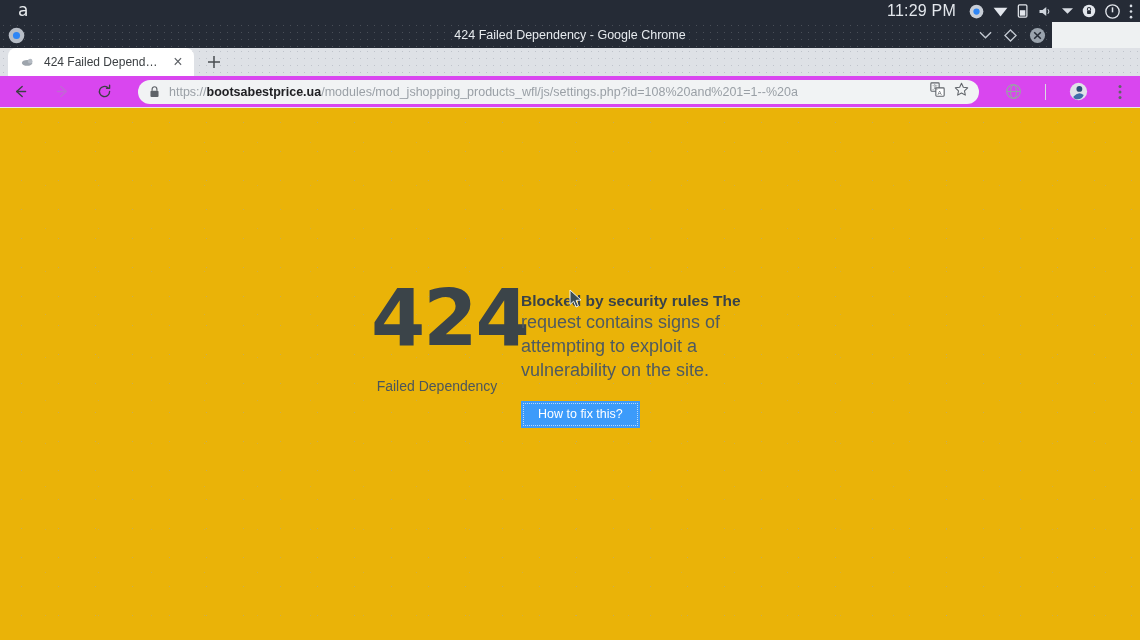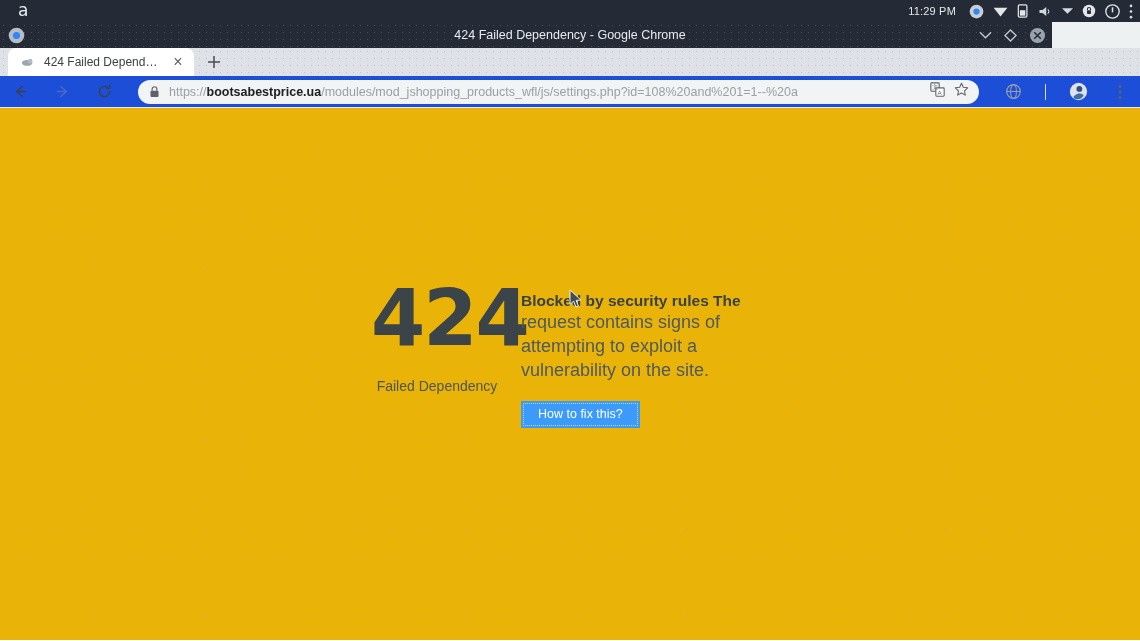--- a/index.html
+++ b/index.html
@@ -15,21 +15,21 @@
     background:#252b36; display:flex; align-items:center;
     color:#d9dde3;
   }
   .os-logo{
     width:46px; height:22px; display:flex; align-items:center; justify-content:center;
     font-size:17px; color:#e8ebee; font-family:"DejaVu Sans", sans-serif;
     letter-spacing:-.5px; padding-bottom:2px;
   }
   .os-spacer{ flex:1; }
   .os-tray{ display:flex; align-items:center; gap:9px; padding-right:7px; }
-  .os-clock{ font-size:11px; color:#e3e7ec; margin-right:4px; letter-spacing:.2px; }
+  .os-clock{ font-size:16px; color:#e3e7ec; margin-right:4px; letter-spacing:.2px; }
   .tray-ico{ display:flex; align-items:center; justify-content:center; }
 
   
   .os-winbar{
     position:absolute; left:0; top:22px; width:1052px; height:26px;
     background:#252b36;
     background-image:radial-gradient(rgba(255,255,255,.17) .6px, transparent .7px);
     background-size:7px 7px;
     display:flex; align-items:center;
   }
@@ -66,21 +66,21 @@
     flex:1; font-size:12px; color:#3c4043; white-space:nowrap; overflow:hidden;
     text-overflow:ellipsis;
   }
   .tab-close{ width:16px; height:16px; display:flex; align-items:center; justify-content:center; cursor:pointer; color:#5f6368;}
   .newtab{
     width:28px; height:28px; margin-left:6px; margin-bottom:0;
     display:flex; align-items:center; justify-content:center; cursor:pointer; color:#4a4d51;
   }
 
   .toolbar{
-    height:32px; background:#1d4ed8; display:flex; align-items:center;
+    height:32px; background:#d946ef; display:flex; align-items:center;
     gap:14px; padding:0 6px; border-bottom:1px solid #e7e8ea;
   }
   .tb-btn{
     width:28px; height:28px; border-radius:50%; display:flex;
     align-items:center; justify-content:center; cursor:pointer; flex:0 0 28px;
   }
   .tb-btn.disabled{ opacity:.35; cursor:default; }
   .omnibox{
     flex:1; height:24px; margin:0 6px; background:#f1f3f4; border-radius:12px;
     display:flex; align-items:center; padding:0 10px; gap:8px; cursor:text;

